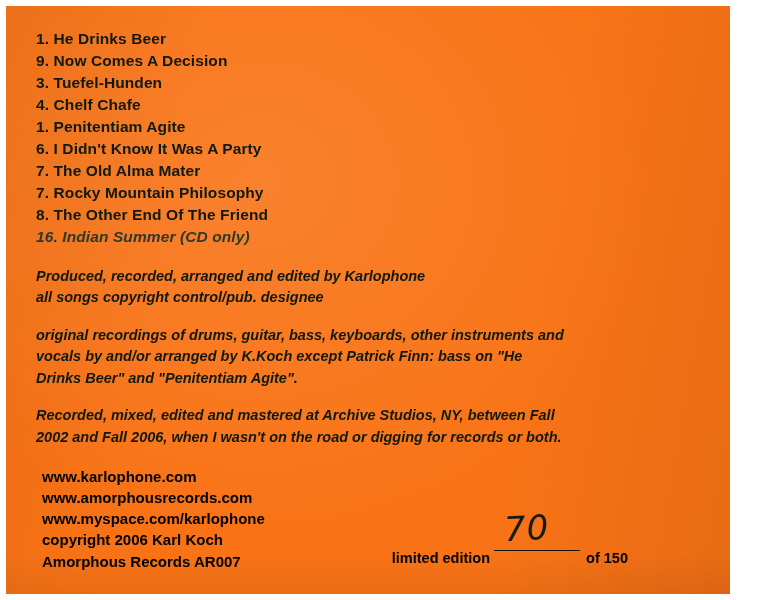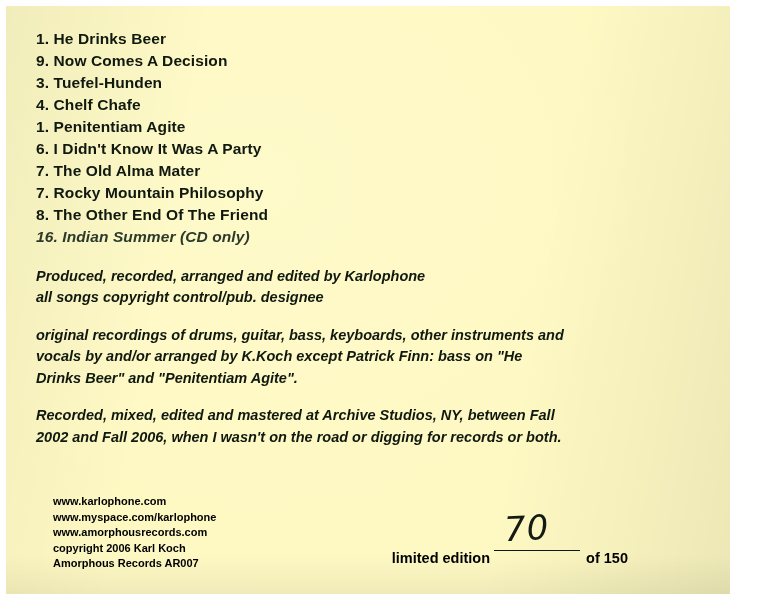--- a/index.html
+++ b/index.html
@@ -12,21 +12,21 @@
     height: 600px;
     overflow: hidden;
     font-family: "Liberation Sans", sans-serif;
   }
 
   .sleeve {
     position: relative;
     width: 736px;
     height: 600px;
     box-sizing: border-box;
-    background: #fef9c3;
+    background: #f97316;
     border: 6px solid #ffffff;
     overflow: hidden;
   }
 
   
   .sleeve::before {
     content: "";
     position: absolute;
     inset: 0;
     background:
@@ -81,25 +81,24 @@
     white-space: pre-line;
   }
 
   .footer {
     position: absolute;
     left: 36px;
     bottom: 22px;
     z-index: 3;
   }
   .footer-line {
-    font-size: 11px;
+    font-size: 15px;
     font-weight: bold;
     line-height: 1.42;
     white-space: pre;
-    margin-left: 11px;
   }
 
   .edition {
     position: absolute;
     right: 102px;
     bottom: 28px;
     z-index: 3;
     display: flex;
     align-items: flex-start;
     font-size: 14.5px;
@@ -158,22 +157,22 @@
 vocals by and/or arranged by K.Koch except Patrick Finn: bass on "He
 Drinks Beer" and "Penitentiam Agite".</p>
       <p class="para">Recorded, mixed, edited and mastered at Archive Studios, NY, between Fall
 2002 and Fall 2006, when I wasn't on the road or digging for records or both.</p>
     </div>
 
   </div>
 
   <div class="footer">
     <div class="footer-line">www.karlophone.com</div>
+    <div class="footer-line">www.amorphousrecords.com</div>
     <div class="footer-line">www.myspace.com/karlophone</div>
-    <div class="footer-line">www.amorphousrecords.com</div>
     <div class="footer-line">copyright 2006 Karl Koch</div>
     <div class="footer-line">Amorphous Records AR007</div>
   </div>
 
   <div class="edition">
     <span class="edition-label">limited edition</span>
     <span class="edition-rule">
       <span class="edition-number">70</span>
     </span>
     <span class="edition-suffix">of 150</span>

